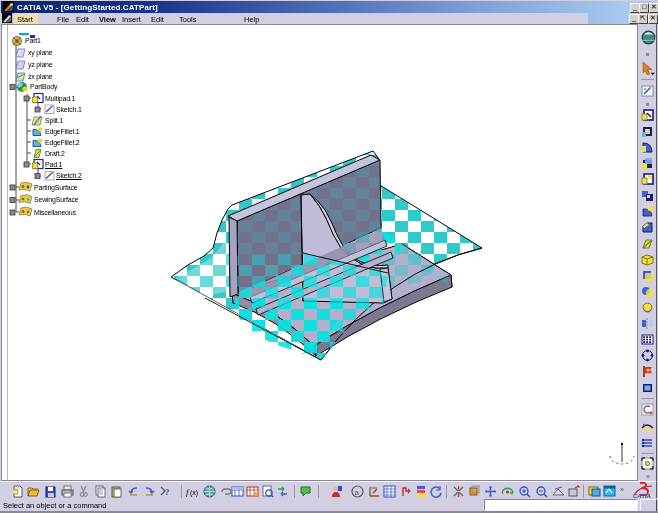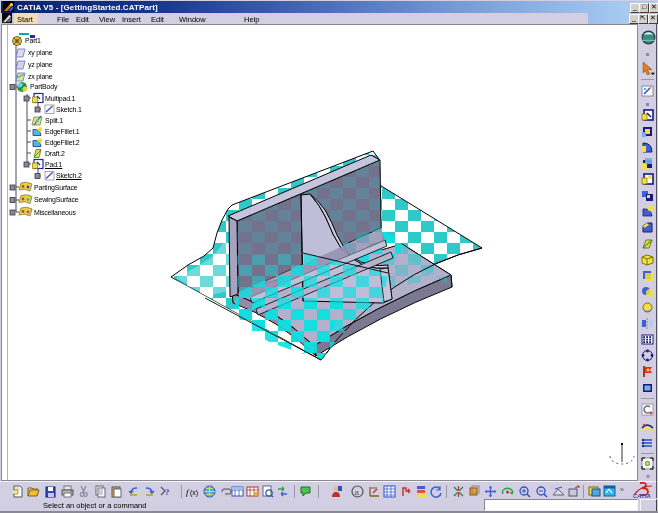--- a/index.html
+++ b/index.html
@@ -47,24 +47,24 @@
 <div id="menubar" class="abs">
   <svg class="abs" style="left:2px;top:0px" width="11" height="11" viewBox="0 0 12 12">
     <rect x="0" y="0" width="11" height="11" fill="#000"></rect>
     <path d="M1,10 L8,2 L10,4 L4,10 Z" fill="#d0d0e0"></path>
     <path d="M5,10 L10,5 L10,8 L8,10 Z" fill="#707080"></path>
   </svg>
   <div class="mitem" style="left:14px;top:0px;width:24px;height:11px;background:#f2ddb0;"></div>
   <div class="mitem" style="left:17px;">Start</div>
   <div class="mitem" style="left:57px;">File</div>
   <div class="mitem" style="left:76px;">Edit</div>
-  <div class="mitem" style="left:99px;">View</div>
+  <div class="mitem" style="left:99px;font-weight:bold;">View</div>
   <div class="mitem" style="left:122px;text-align:right;">Insert</div>
   <div class="mitem" style="left:151px;">Edit</div>
-  <div class="mitem" style="left:179px;">Window</div>
+  <div class="mitem" style="left:179px;">Tools</div>
   <div class="mitem" style="left:212px;padding-left:32px;">Help</div>
   <div class="winbtn" style="left:629px;top:1px">_</div>
   <div class="winbtn" style="left:638px;top:1px">⇱</div>
   <div class="winbtn" style="left:648px;top:1px">✕</div>
 </div>
 <div id="viewport" class="abs">
   <div class="abs" style="left:5px;top:0px;width:1px;height:457px;background:#b4b2c4"></div>
   <svg class="abs" style="left:0;top:0" width="636" height="457" viewBox="1 24 636 457">
     <defs>
       <pattern id="chk" width="26" height="22" patternUnits="userSpaceOnUse" patternTransform="translate(4,0)">
@@ -556,21 +556,21 @@
       <rect x="1" y="1" width="11" height="2.5" fill="#1060a0"></rect>
     </svg>
   <div class="abs" style="left:620px;top:4px;color:#555;font-size:7px">»</div>
   <svg class="abs" style="left:630px;top:0px" width="28" height="17" viewBox="0 0 28 17">
 <path d="M10,1 Q16,0 16,3 Q16,5 12,6 Q18,6 18,10 Q18,14 10,13" stroke="#d02020" stroke-width="1.8" fill="none"></path>
 <path d="M4,13 Q10,4 22,4" stroke="#c02020" stroke-width="1.1" fill="none"></path>
 <text x="3" y="15.5" font-size="6" font-weight="bold" fill="#5040a0" font-style="italic">CATIA</text>
 </svg>
 </div>
 <div id="statusbar" class="abs">
-  <div class="abs" style="left:3px;top:3px;margin-left:40px;">Select an object or a command</div>
+  <div class="abs" style="left:3px;top:3px;">Select an object or a command</div>
   <div class="abs" style="left:484px;top:1px;width:152px;height:10px;background:#fff;
     border-top:1px solid #8a8894;border-left:1px solid #8a8894;
     border-bottom:1px solid #f4f3f8;border-right:1px solid #f4f3f8;"></div>
   <div class="abs" style="left:640px;top:1px;width:15px;height:11px;background:#d1cfe1;
     border-top:1px solid #f4f3f8;border-left:1px solid #f4f3f8;
     border-right:1px solid #404040;border-bottom:1px solid #404040;"></div>
 </div>
 <div id="bottomedge" class="abs"></div>
 <div class="abs" style="left:656px;top:24px;width:1px;height:474px;background:#55535f"></div>
 

